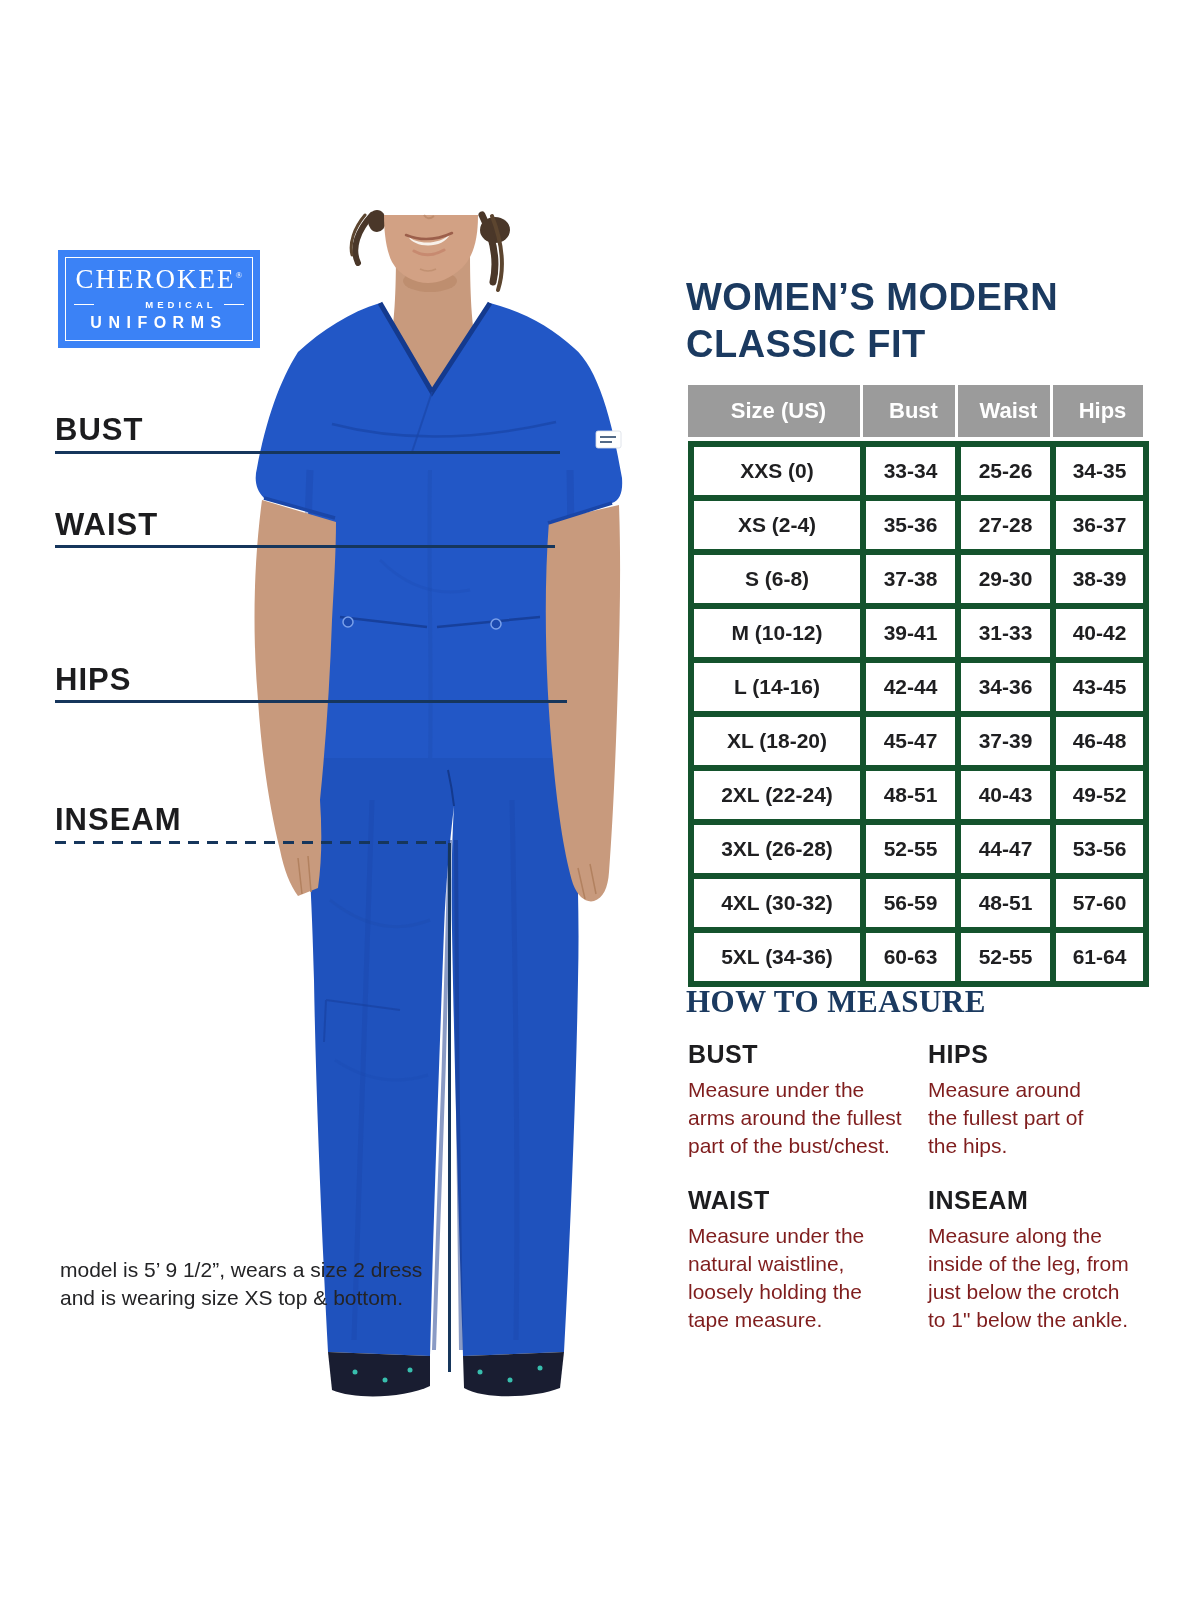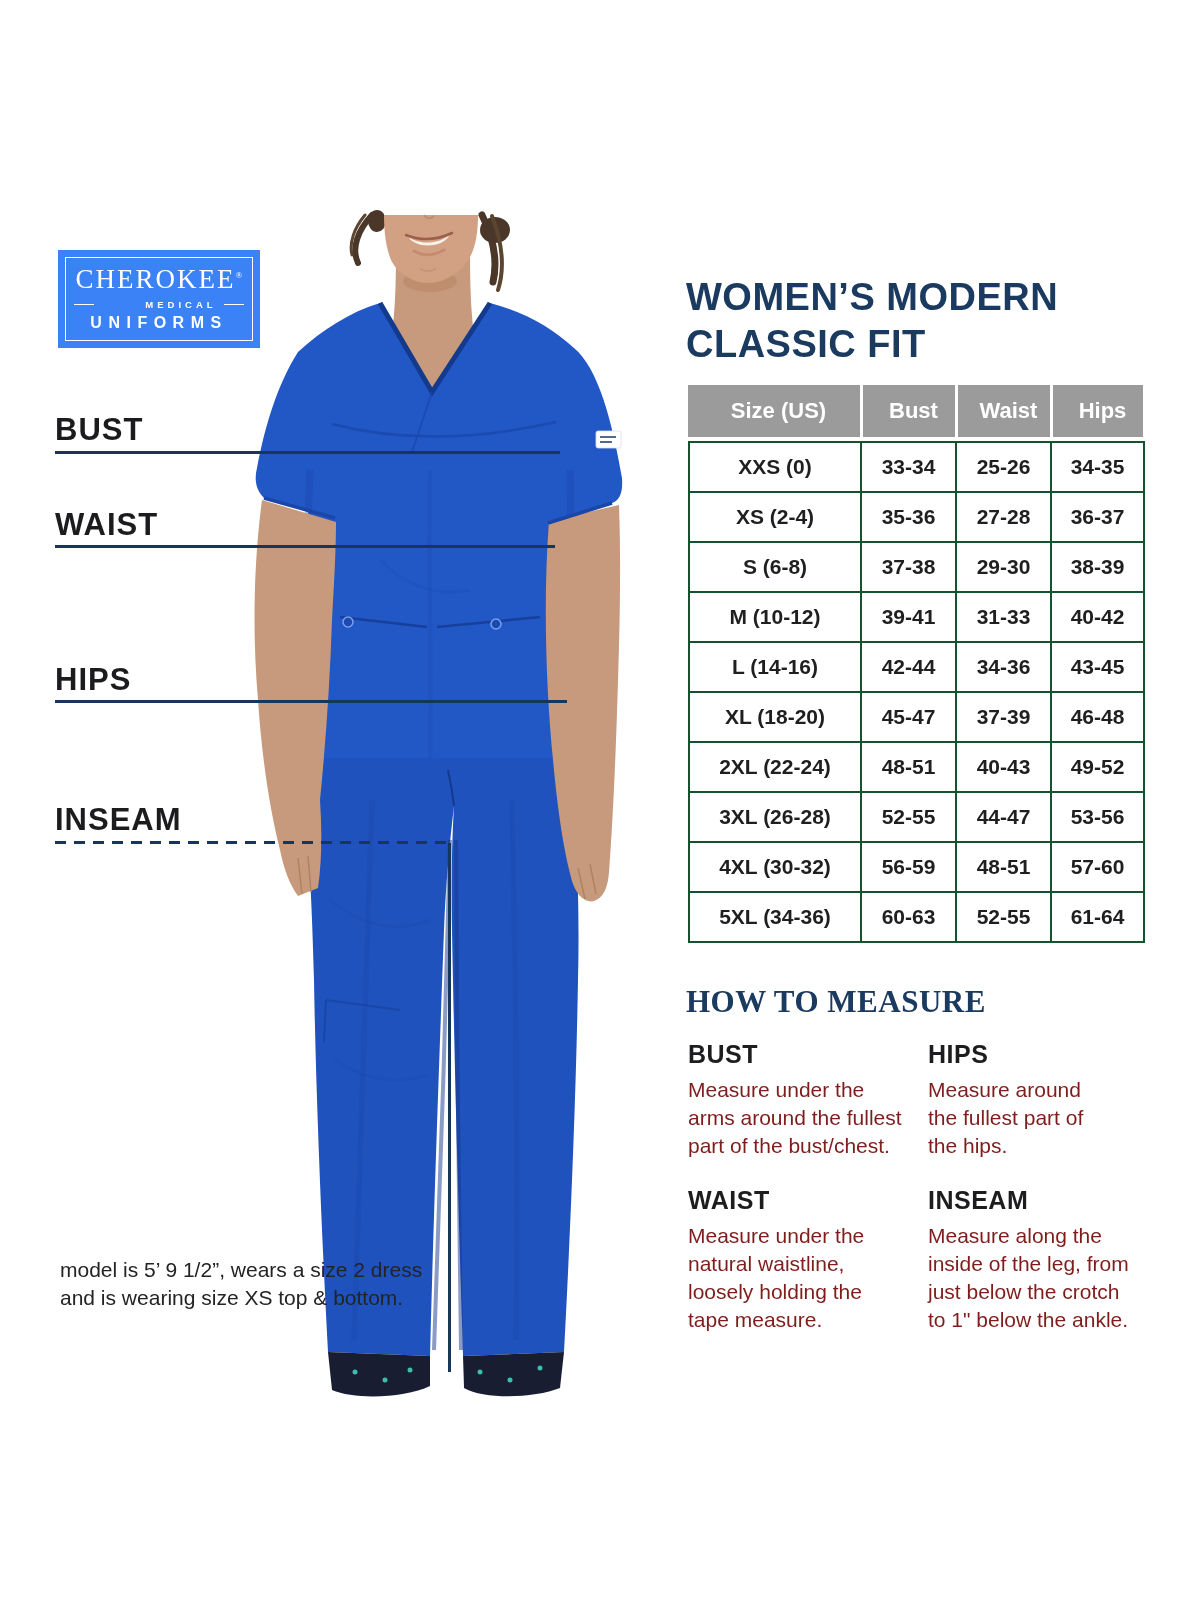--- a/index.html
+++ b/index.html
@@ -30,21 +30,21 @@
   
   .page-title{left:686px;top:266px;font-size:38px;line-height:47px;font-weight:700;
     color:#1b3a60;letter-spacing:.5px;white-space:pre-line;margin-top:8px;}
 
   .size-table{left:688px;top:385px;width:455px;}
   .tbl-header{display:grid;grid-template-columns:172px 95px 95px 93px;height:52px;
     background:#9b9b9b;color:#fff;font-size:22px;font-weight:700;margin-bottom:4px;}
   .hdr-cell{display:flex;align-items:center;justify-content:center;padding-left:9px;}
   .hdr-cell + .hdr-cell{border-left:3px solid #ffffff;}
   table.tbl-body{border-collapse:collapse;width:455px;table-layout:fixed;}
-  table.tbl-body td{border:2px solid #14532d;height:48px;text-align:center;
+  table.tbl-body td{border:6px solid #14532d;height:48px;text-align:center;
     font-size:21px;font-weight:700;color:#1f1f21;padding:0;}
 
   .howto-title{left:686px;top:984px;font-size:31px;font-weight:700;color:#1b3a60;letter-spacing:.5px;font-family:Liberation Serif, serif;}
   .sections{left:688px;top:1040px;display:grid;grid-template-columns:240px 226px;row-gap:26px;}
   .section h4{font-size:25px;font-weight:700;color:#1d1d1f;margin:0 0 7px 0;letter-spacing:.5px;}
   .section p{font-size:21px;line-height:28px;color:#7f1d1d;margin:0;white-space:pre-line;}
 
   .model-note{left:60px;top:1256px;font-size:21px;line-height:28px;color:#242426;white-space:pre-line;}
 
   svg.figure{position:absolute;left:0;top:0;}

